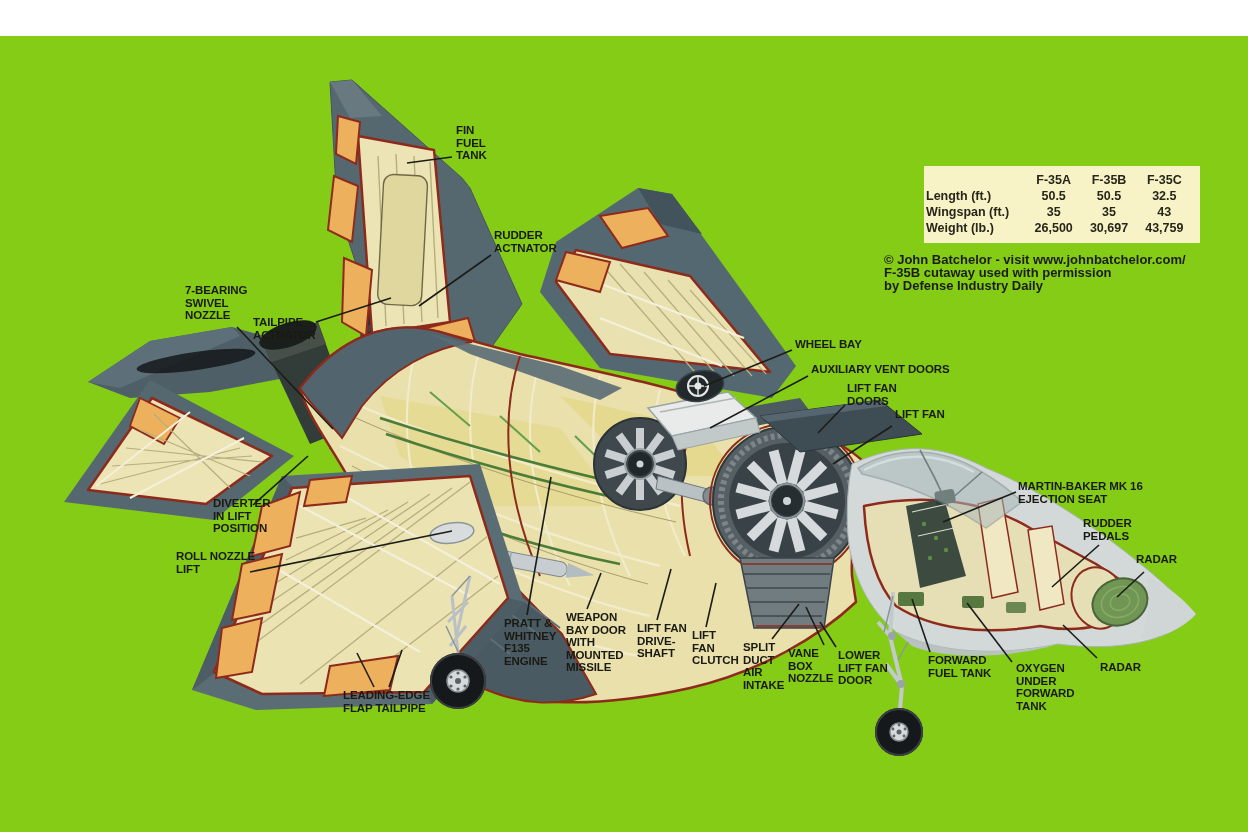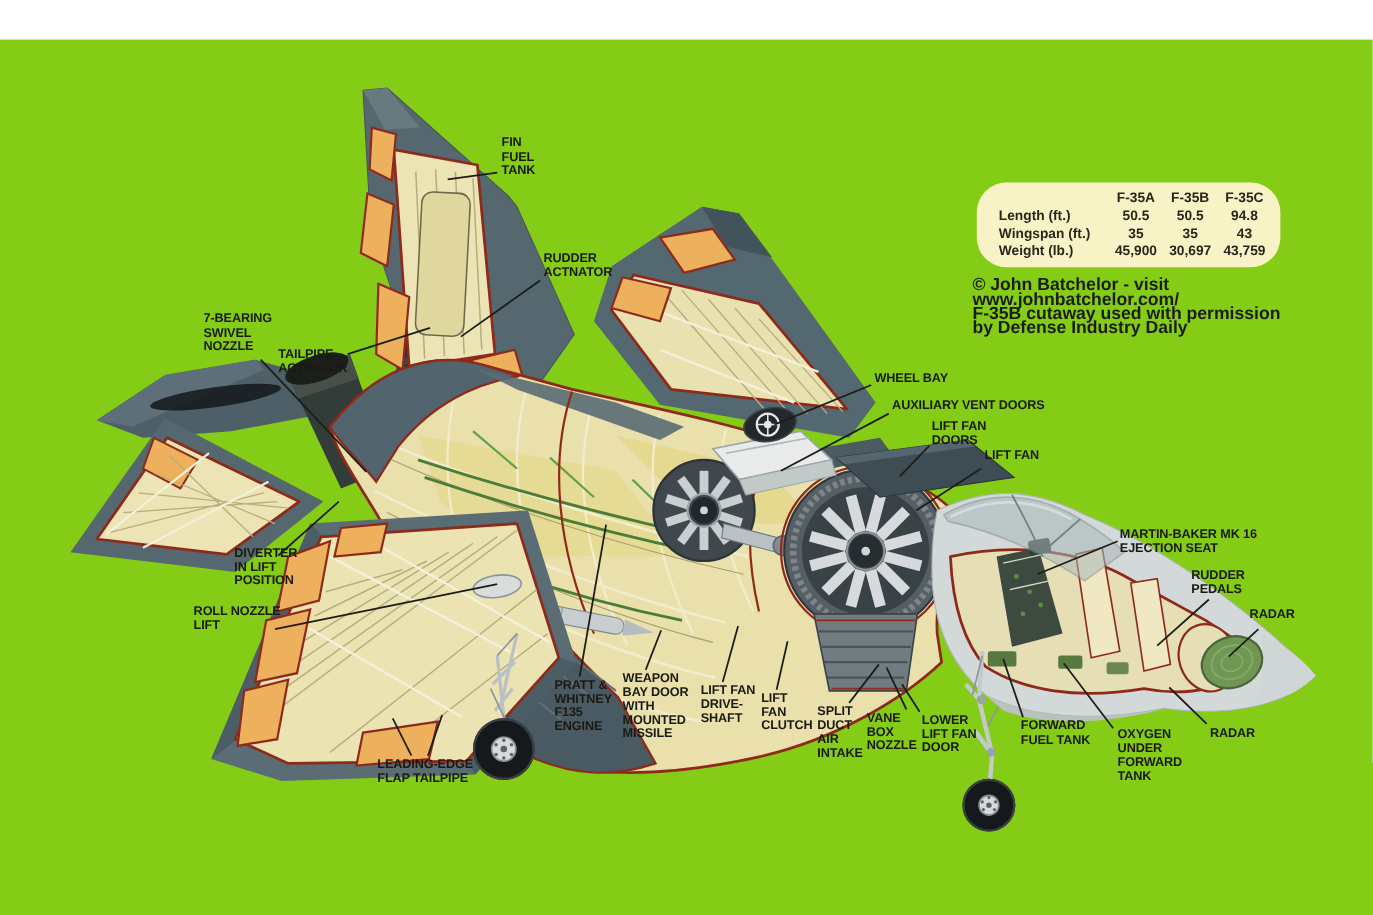--- a/index.html
+++ b/index.html
@@ -4,31 +4,31 @@
 <style>
   html,body{margin:0;padding:0;background:#ffffff;}
   body{width:1248px;height:832px;overflow:hidden;font-family:"Liberation Sans",sans-serif;}
   .stage{position:relative;width:1248px;height:832px;background:#84cc16;margin-top:36px;}
   svg.art{position:absolute;left:0;top:0;}
   .callout{
     position:absolute;font-weight:bold;font-size:11.5px;line-height:12.6px;
     letter-spacing:-0.1px;color:#1a1a12;white-space:pre-line;
   }
   .spec-table{
-    position:absolute;left:888px;top:130px;width:276px;
-    background:#f8f3c6;padding:7px 8px 8px 20px;box-sizing:border-box;border-radius:27px;
+    position:absolute;left:924px;top:130px;width:276px;
+    background:#f8f3c6;padding:7px 8px 8px 2px;box-sizing:border-box;
   }
   .spec-grid{
     display:grid;grid-template-columns:100px 1fr 1fr 1fr;
     font-size:12.5px;font-weight:bold;color:#26261b;row-gap:2px;
   }
   .spec-grid .num,.spec-grid .hdr{text-align:center;}
   .credit{
     position:absolute;left:884px;top:217px;
-    font-size:16px;font-weight:bold;line-height:13px;color:#1c1c16;white-space:pre-line;
+    font-size:13px;font-weight:bold;line-height:13px;color:#1c1c16;white-space:pre-line;
   }
 </style>
 </head>
 <body>
 
 <div class="stage">
 
 <svg class="art" width="1248" height="832" viewBox="0 0 1248 832">
 
   <g>
@@ -374,29 +374,29 @@
 <div class="spec-table">
   <div class="spec-grid">
     <div></div>
     <div class="hdr">F-35A</div>
     <div class="hdr">F-35B</div>
     <div class="hdr">F-35C</div>
 
     <div>Length (ft.)</div>
     <div class="num">50.5</div>
     <div class="num">50.5</div>
-    <div class="num">94.8</div>
+    <div class="num">32.5</div>
 
     <div>Wingspan (ft.)</div>
     <div class="num">35</div>
     <div class="num">35</div>
     <div class="num">43</div>
 
     <div>Weight (lb.)</div>
-    <div class="num">45,900</div>
+    <div class="num">26,500</div>
     <div class="num">30,697</div>
     <div class="num">43,759</div>
   </div>
 </div>
 
 <div class="credit">© John Batchelor - visit www.johnbatchelor.com/
 F-35B cutaway used with permission
 by Defense Industry Daily</div>
 
 </div>

